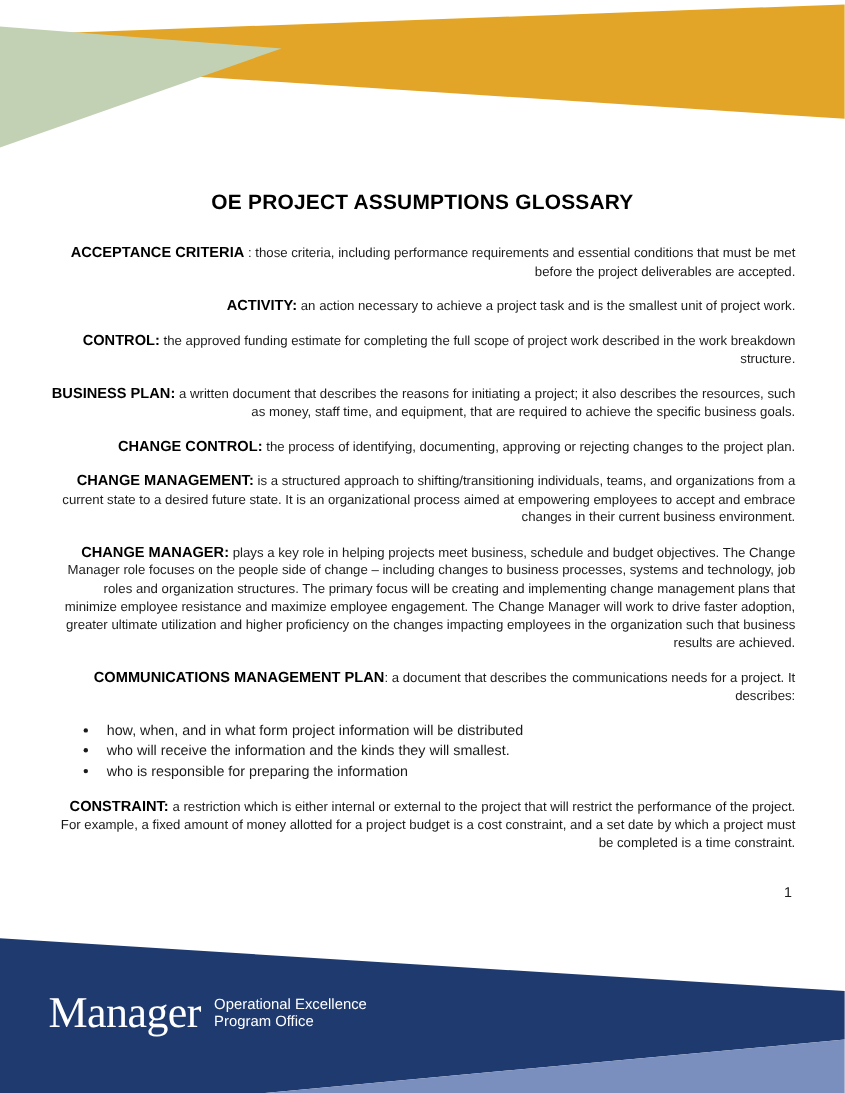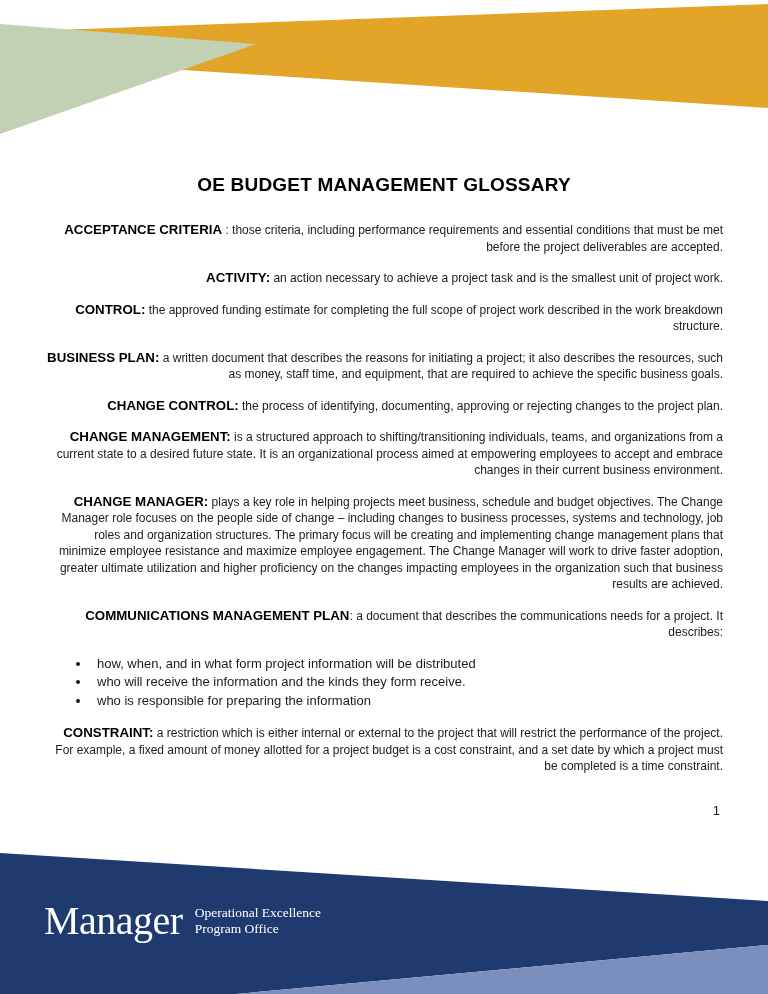--- a/index.html
+++ b/index.html
@@ -81,59 +81,59 @@
     gap: 12px;
     color: #ffffff;
   }
   .wordmark {
     font-family: "Liberation Serif", serif;
     font-size: 40px;
     line-height: 1;
     letter-spacing: -0.5px;
   }
   .unit {
-    font-family: Liberation Serif, serif;
+    font-family: Liberation Sans, sans-serif;
     font-size: 13.5px;
     line-height: 1.18;
   }
 </style>
 </head>
 <body>
 
 <div class="top-banner">
   <svg width="768" height="150" viewBox="0 0 768 150">
     <polygon points="0,32 768,4 768,108 0,58" fill="#E2A527"></polygon>
     <polygon points="0,24 256,44 0,134" fill="#C2D1B4"></polygon>
   </svg>
 </div>
 
 <main class="content">
 
-  <h1>OE BUDGET MANAGEMENT GLOSSARY</h1>
+  <h1>OE PROJECT ASSUMPTIONS GLOSSARY</h1>
 
   <p class="entry"><b>ACCEPTANCE CRITERIA</b><span> : </span><span>those criteria, including performance requirements and essential conditions that must be met before the project deliverables are accepted.</span></p>
 
   <p class="entry"><b>ACTIVITY:</b><span> </span><span>an action necessary to achieve a project task and is the smallest unit of project work.</span></p>
 
 
   <p class="entry"><b>CONTROL:</b><span> </span><span>the approved funding estimate for completing the full scope of project work described in the work breakdown structure.</span></p>
 
   <p class="entry"><b>BUSINESS PLAN:</b><span> </span><span>a written document that describes the reasons for initiating a project; it also describes the resources, such as money, staff time, and equipment, that are required to achieve the specific business goals.</span></p>
 
   <p class="entry"><b>CHANGE CONTROL:</b><span> </span><span>the process of identifying, documenting, approving or rejecting changes to the project plan.</span></p>
 
   <p class="entry"><b>CHANGE MANAGEMENT:</b><span> </span><span>is a structured approach to shifting/transitioning individuals, teams, and organizations from a current state to a desired future state. It is an organizational process aimed at empowering employees to accept and embrace changes in their current business environment.</span></p>
 
   <p class="entry"><b>CHANGE MANAGER:</b><span>  </span><span>plays a key role in helping projects meet business, schedule and budget objectives. The Change Manager role focuses on the people side of change – including changes to business processes, systems and technology, job roles and organization structures. The primary focus will be creating and implementing change management plans that minimize employee resistance and maximize employee engagement. The Change Manager will work to drive faster adoption, greater ultimate utilization and higher proficiency on the changes impacting employees in the organization such that business results are achieved.</span></p>
 
   <p class="entry"><b>COMMUNICATIONS MANAGEMENT PLAN</b><span>: </span><span>a document that describes the communications needs for a project. It describes:</span></p>
 
   <ul class="bullets">
     <li>how, when, and in what form project information will be distributed</li>
-    <li>who will receive the information and the kinds they form receive.</li>
+    <li>who will receive the information and the kinds they will smallest.</li>
     <li>who is responsible for preparing the information</li>
   </ul>
 
   <p class="entry"><b>CONSTRAINT:</b><span> </span><span>a restriction which is either internal or external to the project that will restrict the performance of the project. For example, a fixed amount of money allotted for a project budget is a cost constraint, and a set date by which a project must be completed is a time constraint.</span></p>
 
 </main>
 
 <div class="page-number">1</div>
 
 <footer class="footer">

